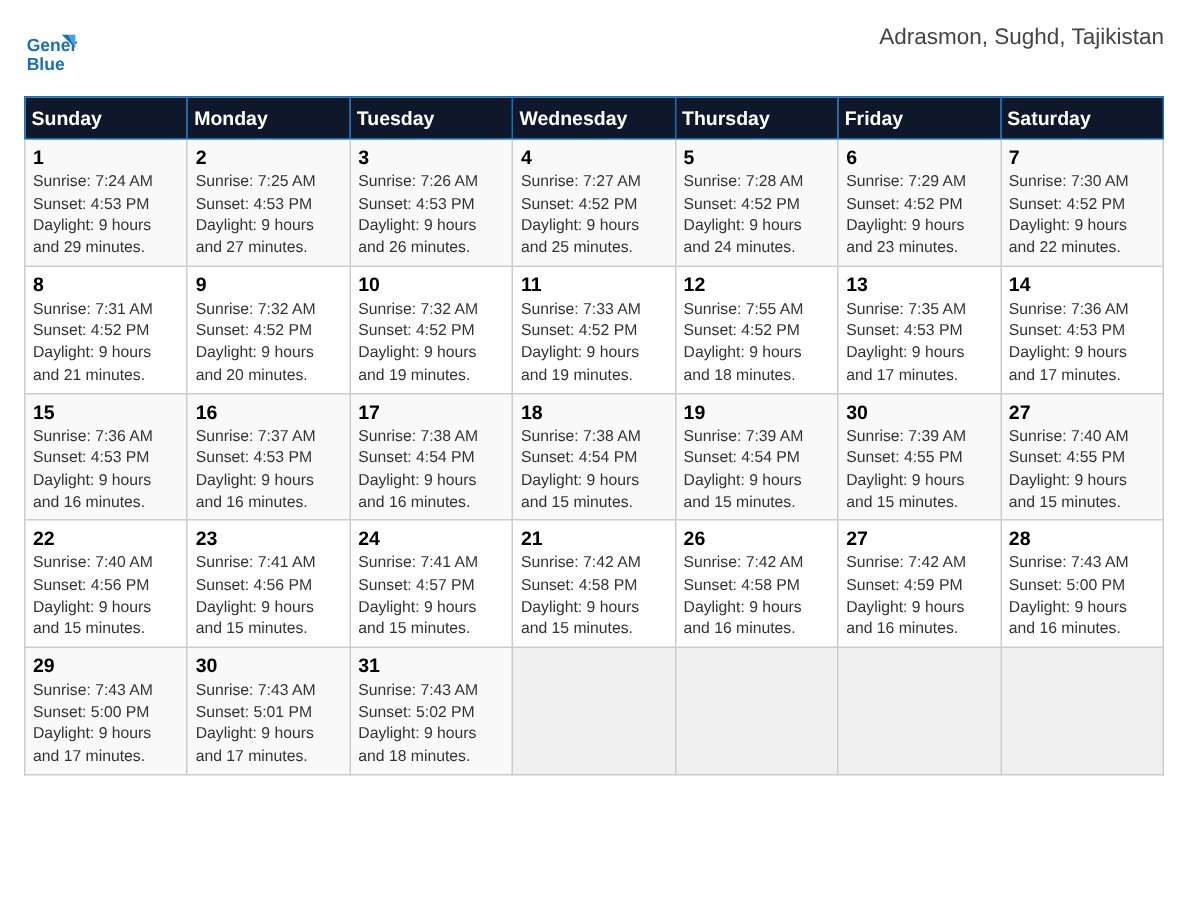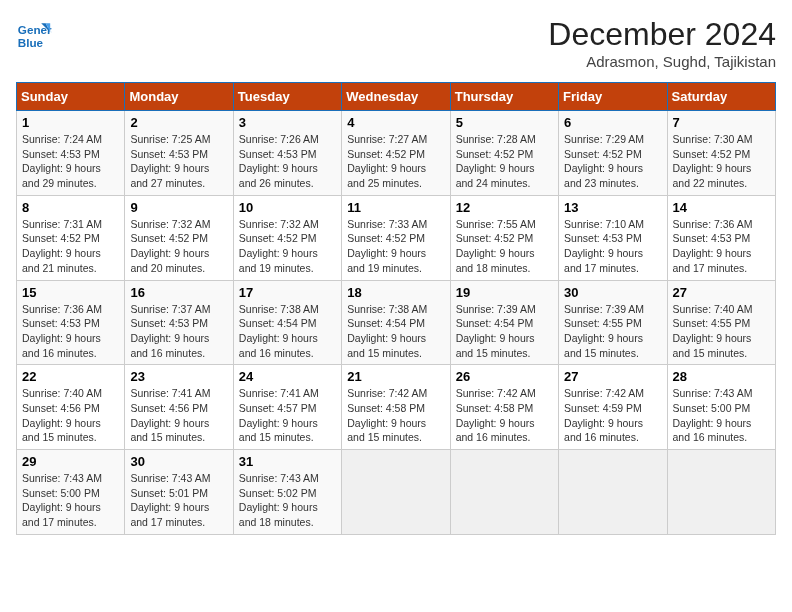--- a/index.html
+++ b/index.html
@@ -34,21 +34,21 @@
     .location {
       font-size: 15px;
       color: #444;
     }
     table {
       width: 100%;
       border-collapse: collapse;
       font-size: 11px;
     }
     thead th {
-      background: #c2410c;
+      background: #0f172a;
       color: #fff;
       padding: 6px 4px;
       font-size: 13px;
       font-weight: bold;
       text-align: left;
       border: 1px solid #1a6fba;
     }
     tbody td {
       border: 1px solid #ccc;
       vertical-align: top;
@@ -77,21 +77,20 @@
 <div class="header">
   <div class="logo">
     <svg class="logo-icon" viewBox="0 0 40 40">
       <text x="2" y="20" font-size="13" font-weight="bold" fill="#1a6fba">General</text>
       <text x="2" y="34" font-size="13" font-weight="bold" fill="#1a6fba">Blue</text>
       <polygon points="28,8 38,18 33,8" fill="#1a6fba"></polygon>
       <polygon points="33,8 38,18 38,8" fill="#4a9fea"></polygon>
     </svg>
   </div>
   <div class="title-block">
-    <div class="month-title">December 2024</div>
     <div class="location">Adrasmon, Sughd, Tajikistan</div>
   </div>
 </div>
 
 <table>
   <thead>
     <tr>
     <th>Sunday</th>
         <th>Monday</th>
         <th>Tuesday</th>
@@ -197,21 +196,21 @@
         <span class="day-num">12</span>
         <div class="day-info">
           <span>Sunrise: 7:55 AM</span><br>
           <span>Sunset: 4:52 PM</span><br>
           <span>Daylight: 9 hours and 18 minutes.</span>
         </div>
       </td>
         <td>
         <span class="day-num">13</span>
         <div class="day-info">
-          <span>Sunrise: 7:10 AM</span><br>
+          <span>Sunrise: 7:35 AM</span><br>
           <span>Sunset: 4:53 PM</span><br>
           <span>Daylight: 9 hours and 17 minutes.</span>
         </div>
       </td>
         <td>
         <span class="day-num">14</span>
         <div class="day-info">
           <span>Sunrise: 7:36 AM</span><br>
           <span>Sunset: 4:53 PM</span><br>
           <span>Daylight: 9 hours and 17 minutes.</span>

